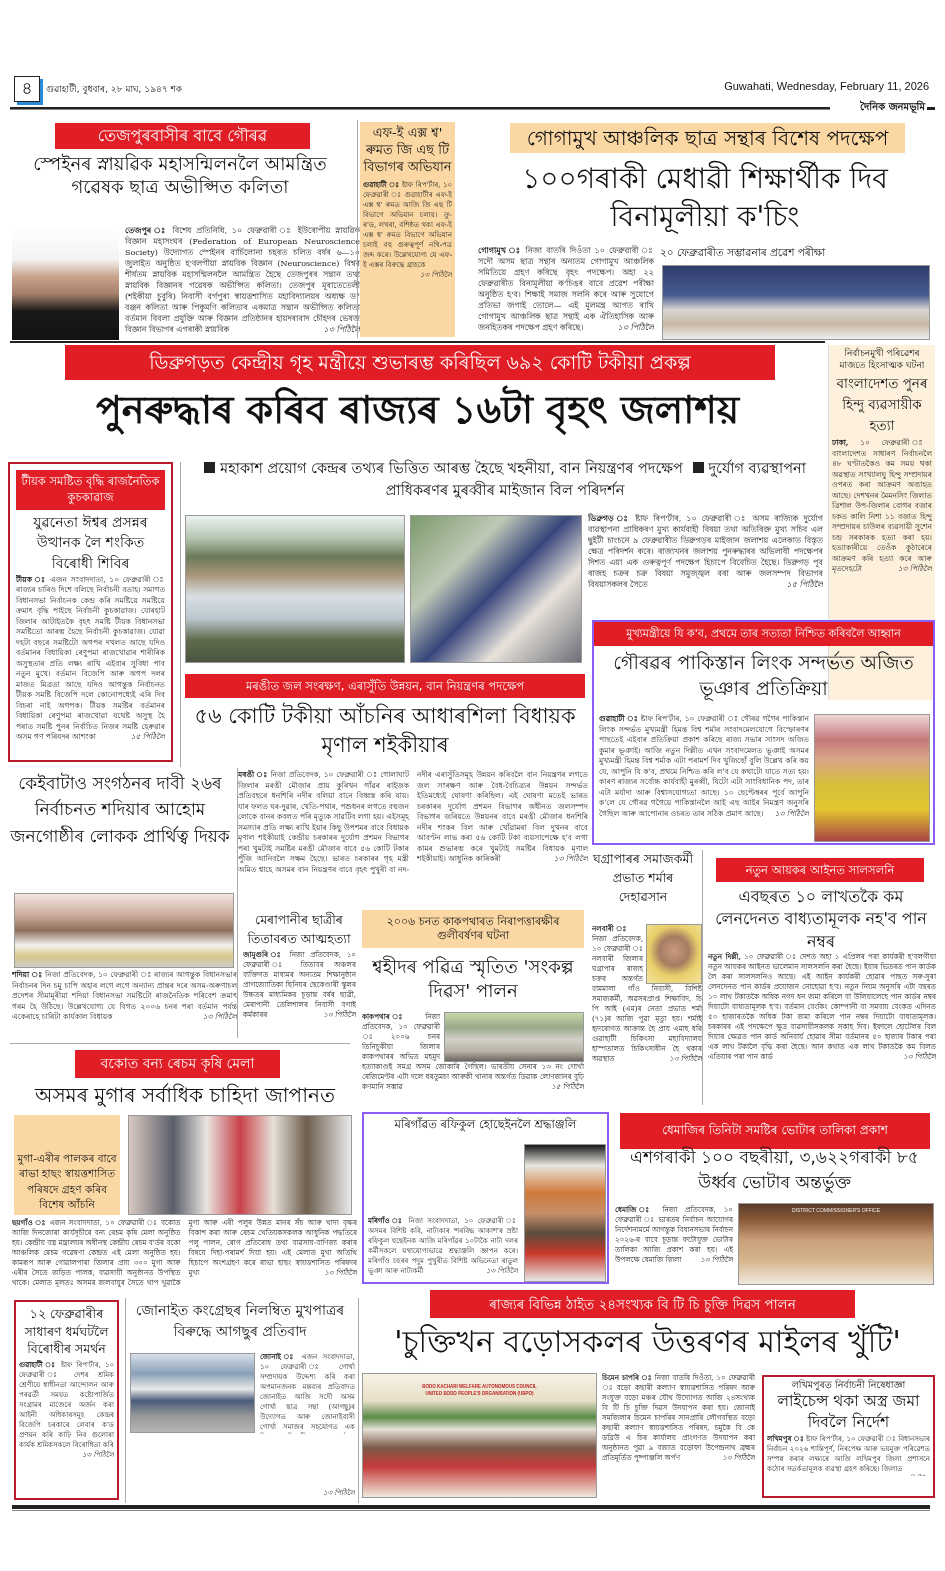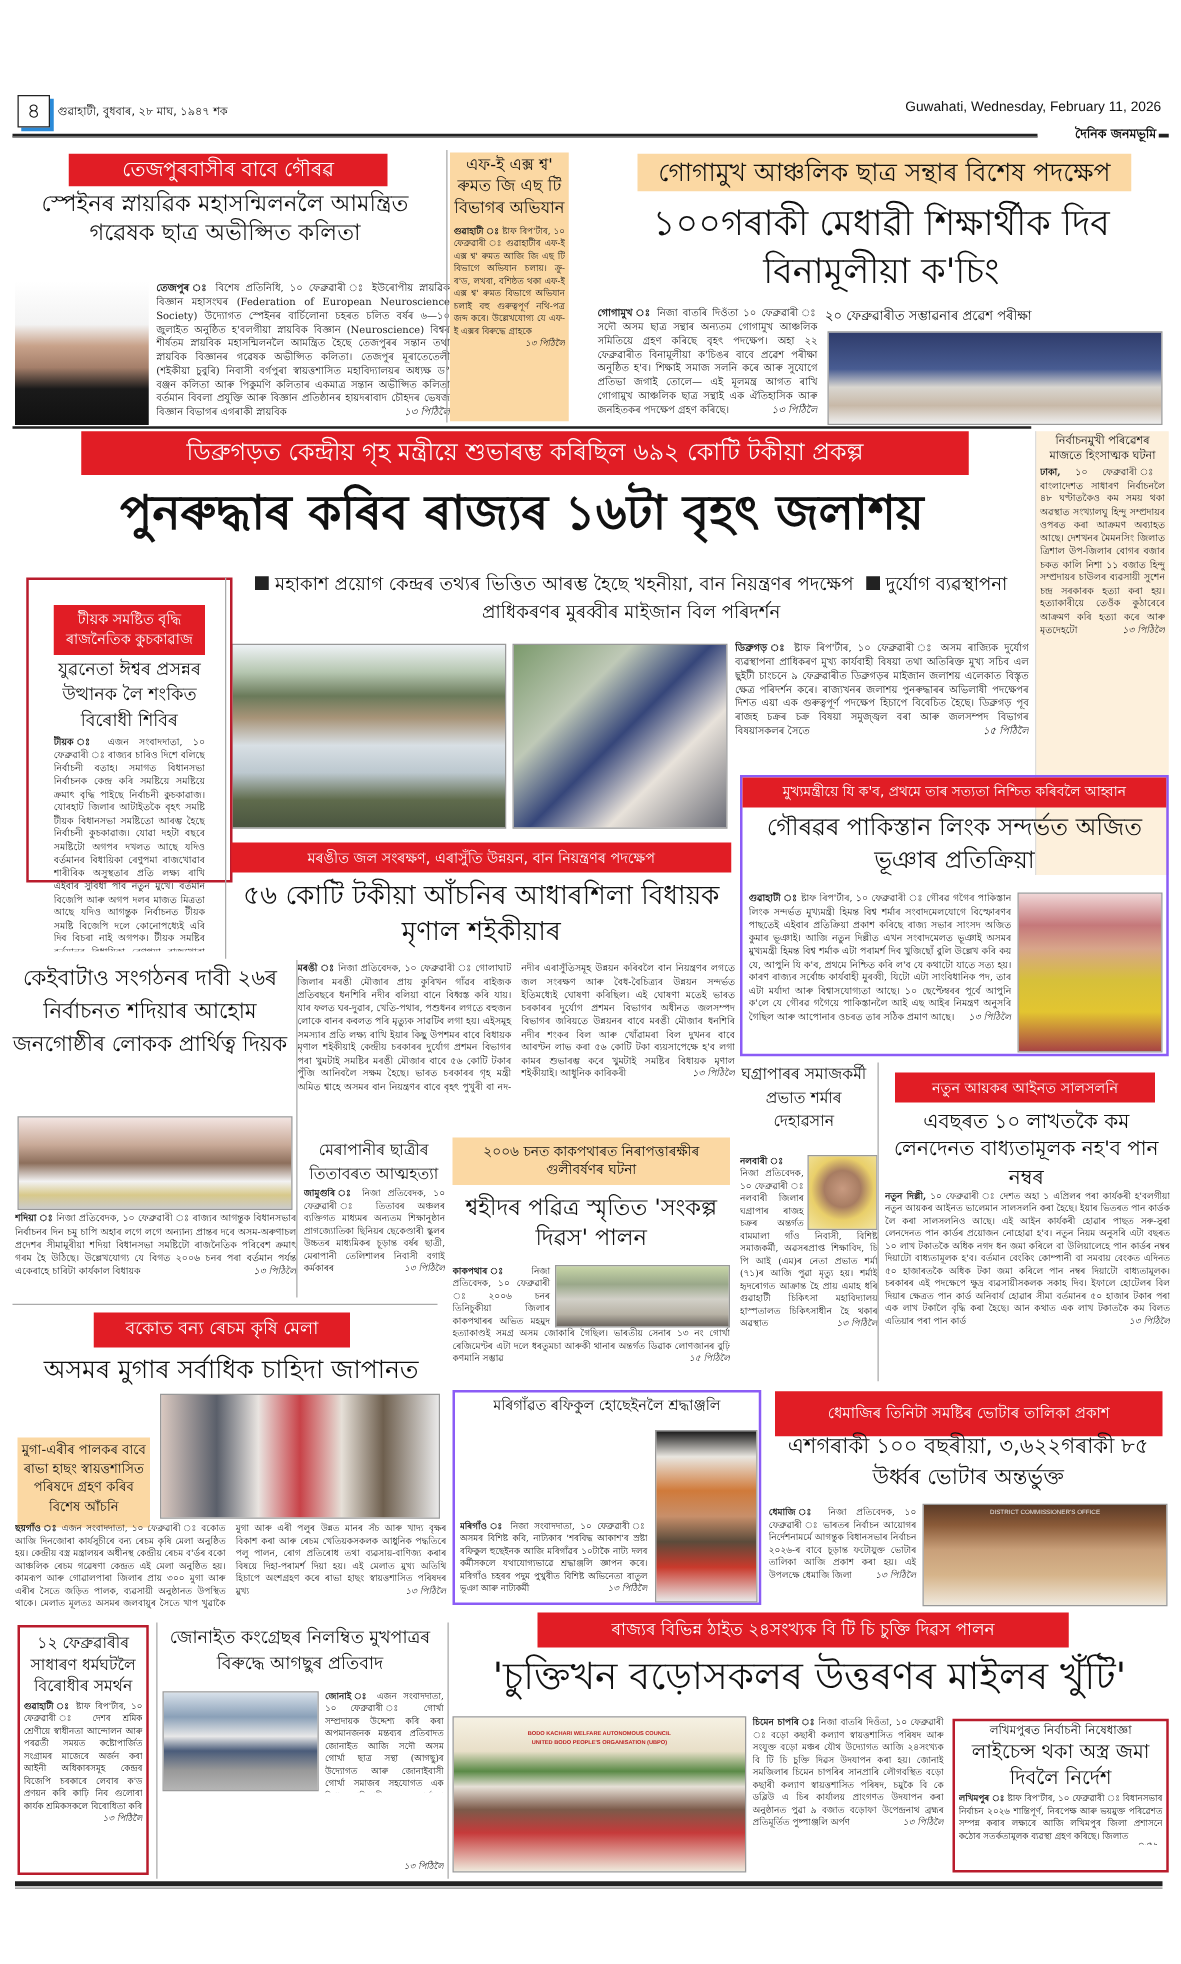--- a/index.html
+++ b/index.html
@@ -68,28 +68,29 @@
 <div class="abs photo" style="left:185px;top:515px;width:220px;height:148px;background:linear-gradient(180deg,#eef2f5 0%,#b5c6b0 15%,#6a7a5a 28%,#a89478 40%,#d8dfe4 55%,#bcc8cf 70%,#5f6b4c 85%,#4a5540 100%)"></div>
 <div class="abs photo" style="left:410px;top:515px;width:172px;height:148px;background:linear-gradient(135deg,#7b9a6c 0%,#bfc9b7 30%,#36467a 50%,#e8e2da 70%,#6c6e78 100%)"></div>
 <div class="abs body" style="left:588px;top:513px;width:235px;height:150px">
   <b>ডিব্ৰুগড় ঃ</b>
   <span>ষ্টাফ ৰিপ'ৰ্টাৰ, ১০ ফেব্ৰুৱাৰী ঃ অসম ৰাজ্যিক দুৰ্যোগ ব্যৱস্থাপনা প্ৰাধিকৰণ মুখ্য কাৰ্যবাহী বিষয়া তথা অতিৰিক্ত মুখ্য সচিব এল ছুইটী চাংচনে ৯ ফেব্ৰুৱাৰীত ডিব্ৰুগড়ৰ মাইজান জলাশয় এলেকাত বিস্তৃত ক্ষেত্ৰ পৰিদৰ্শন কৰে। ৰাজ্যখনৰ জলাশয় পুনৰুদ্ধাৰৰ অভিলাষী পদক্ষেপৰ দিশত এয়া এক গুৰুত্বপূৰ্ণ পদক্ষেপ হিচাপে বিবেচিত হৈছে। ডিব্ৰুগড় পূব ৰাজহ চক্ৰৰ চক্ৰ বিষয়া সমুজ্জ্বল বৰা আৰু জলসম্পদ বিভাগৰ বিষয়াসকলৰ সৈতে</span>
   <span class="cont">১৫ পিঠিলৈ</span>
 </div>
 
 <div class="abs pale" style="left:828px;top:345px;width:107px;height:355px;padding:3px;border-left:1px solid #ddd">
   <div class="hd" style="font-size:9px;font-weight:normal;line-height:1.3">নিৰ্বাচনমুখী পৰিৱেশৰ মাজতে হিংসাত্মক ঘটনা</div>
+  <div class="hd" style="font-size:13.5px;font-weight:normal;line-height:1.55;margin-top:2px">বাংলাদেশত পুনৰ হিন্দু ব্যৱসায়ীক হত্যা</div>
   <div class="body" style="font-size:7.5px;line-height:10.5px;margin-top:2px;height:200px">
     <b>ঢাকা,</b>
     <span>১০ ফেব্ৰুৱাৰী ঃ বাংলাদেশত সাধাৰণ নিৰ্বাচনলৈ ৪৮ ঘণ্টাতকৈও কম সময় থকা অৱস্থাত সংখ্যালঘু হিন্দু সম্প্ৰদায়ৰ ওপৰত কৰা আক্ৰমণ অব্যাহত আছে। দেশখনৰ মৈমনসিং জিলাত ত্ৰিশাল উপ-জিলাৰ বোগৰ বজাৰ চকত কালি নিশা ১১ বজাত হিন্দু সম্প্ৰদায়ৰ চাউলৰ ব্যৱসায়ী সুশেন চন্দ্ৰ সৰকাৰক হত্যা কৰা হয়। হত্যাকাৰীয়ে তেওঁক কুঠাৰেৰে আক্ৰমণ কৰি হত্যা কৰে আৰু মৃতদেহটো</span>
     <span class="cont">১৩ পিঠিলৈ</span>
   </div>
 </div>
 
-<div class="abs box-red" style="left:21px;top:462px;width:165px;height:244px;padding:20px">
+<div class="abs box-red" style="left:8px;top:462px;width:165px;height:300px;padding:6px">
   <div class="red kicker" style="height:40px;font-size:11.5px;line-height:1.35">টীয়ক সমষ্টিত বৃদ্ধি ৰাজনৈতিক কুচকাৱাজ</div>
   <div class="hd" style="font-size:14px;font-weight:normal;line-height:1.45;margin-top:2px">যুৱনেতা ঈশ্বৰ প্ৰসন্নৰ উত্থানক লৈ শংকিত বিৰোধী শিবিৰ</div>
   <div class="body" style="font-size:7.5px;line-height:10.5px;margin-top:2px;height:172px">
     <b>টীয়ক ঃ</b>
     <span>এজন সংবাদদাতা, ১০ ফেব্ৰুৱাৰী ঃ ৰাজ্যৰ চাৰিও দিশে বলিছে নিৰ্বাচনী বতাহ। সমাগত বিধানসভা নিৰ্বাচনক কেন্দ্ৰ কৰি সমষ্টিয়ে সমষ্টিয়ে ক্ৰমাৎ বৃদ্ধি পাইছে নিৰ্বাচনী কুচকাৱাজ। যোৰহাট জিলাৰ আটাইতকৈ বৃহৎ সমষ্টি টীয়ক বিধানসভা সমষ্টিতো আৰম্ভ হৈছে নিৰ্বাচনী কুচকাৱাজ। যোৱা দহটা বছৰে সমষ্টিটো অগপৰ দখলত আছে যদিও বৰ্তমানৰ বিধায়িকা ৰেণুপমা ৰাজখোৱাৰ শাৰীৰিক অসুস্থতাৰ প্ৰতি লক্ষ্য ৰাখি এইবাৰ সুবিধা পাব নতুন মুখে। বৰ্তমান বিজেপি আৰু অগপ দলৰ মাজত মিত্ৰতা আছে যদিও আগন্তুক নিৰ্বাচনত টীয়ক সমষ্টি বিজেপি দলে কোনোপধ্যেই এৰি দিব বিচৰা নাই অগপক। টীয়ক সমষ্টিৰ বৰ্তমানৰ বিধায়িকা ৰেণুপমা ৰাজখোৱা যথেষ্ট অসুস্থ হৈ পৰাত সমষ্টি পুনৰ নিৰ্বাচিত নিজৰ সমষ্টি হেৰুৱাৰ অসম গণ পৰিষদৰ আশংকা</span>
     <span class="cont">১৫ পিঠিলৈ</span>
   </div>
 </div>
 
 <div class="abs box-orange" style="left:592px;top:620px;width:343px;height:225px">
@@ -146,21 +147,21 @@
 <div class="abs red kicker" style="left:716px;top:858px;width:208px;height:24px;font-size:11.5px">নতুন আয়কৰ আইনত সালসলনি</div>
 <div class="abs hd" style="left:706px;top:886px;width:230px;font-size:16px;font-weight:normal;line-height:1.4">এবছৰত ১০ লাখতকৈ কম লেনদেনত বাধ্যতামূলক নহ'ব পান নম্বৰ</div>
 <div class="abs body" style="left:708px;top:952px;width:228px;height:152px;font-size:7.2px;line-height:10px">
   <b>নতুন দিল্লী,</b>
   <span>১০ ফেব্ৰুৱাৰী ঃ দেশত অহা ১ এপ্ৰিলৰ পৰা কাৰ্যকৰী হ'বলগীয়া নতুন আয়কৰ আইনত ভালেমান সালসলনি কৰা হৈছে। ইয়াৰ ভিতৰত পান কাৰ্ডক লৈ কৰা সালসলনিও আছে। এই আইন কাৰ্যকৰী হোৱাৰ পাছত সৰু-সুৰা লেনদেনত পান কাৰ্ডৰ প্ৰয়োজন নোহোৱা হ'ব। নতুন নিয়ম অনুসৰি এটা বছৰত ১০ লাখ টকাতকৈ অধিক নগদ ধন জমা কৰিলে বা উলিয়ালেহে পান কাৰ্ডৰ নম্বৰ দিয়াটো বাধ্যতামূলক হ'ব। বৰ্তমান বেংকিং কোম্পানী বা সমবায় বেংকত এদিনত ৫০ হাজাৰতকৈ অধিক টকা জমা কৰিলে পান নম্বৰ দিয়াটো বাধ্যতামূলক। চৰকাৰৰ এই পদক্ষেপে ক্ষুদ্ৰ ব্যৱসায়ীসকলক সকাহ দিব। ইফালে হোটেলৰ বিল দিয়াৰ ক্ষেত্ৰত পান কাৰ্ড অনিবাৰ্য হোৱাৰ সীমা বৰ্তমানৰ ৫০ হাজাৰ টকাৰ পৰা এক লাখ টকালৈ বৃদ্ধি কৰা হৈছে। আন কথাত এক লাখ টকাতকৈ কম বিলত এতিয়াৰ পৰা পান কাৰ্ড</span>
   <span class="cont">১৩ পিঠিলৈ</span>
 </div>
 
 <div class="abs red kicker" style="left:75px;top:1050px;width:205px;height:28px;font-size:14px">বকোত বন্য ৰেচম কৃষি মেলা</div>
 <div class="abs hd" style="left:10px;top:1082px;width:350px;font-size:20px;font-weight:normal;line-height:1.3;white-space:nowrap">অসমৰ মুগাৰ সৰ্বাধিক চাহিদা জাপানত</div>
-<div class="abs tan" style="left:14px;top:1150px;width:106px;height:72px;padding:3px;display:flex;align-items:flex-start">
+<div class="abs tan" style="left:14px;top:1115px;width:106px;height:100px;padding:3px;display:flex;align-items:flex-end">
   <div class="hd" style="font-size:10.5px;font-weight:normal;line-height:1.45">মুগা-এৰীৰ পালকৰ বাবে ৰাভা হাছং স্বায়ত্তশাসিত পৰিষদে গ্ৰহণ কৰিব বিশেষ আঁচনি</div>
 </div>
 <div class="abs photo" style="left:128px;top:1115px;width:224px;height:100px;background:linear-gradient(90deg,#d9c8c0 0%,#5a5f6a 20%,#e9e4e0 35%,#c84248 50%,#e6e0d8 65%,#6e5f4e 80%,#e9e9e9 100%)"></div>
 <div class="abs body" style="left:12px;top:1218px;width:345px;height:80px;column-count:2;column-gap:8px;font-size:7.2px;line-height:10px">
   <b>ছয়গাঁও ঃ</b>
   <span>এজন সংবাদদাতা, ১০ ফেব্ৰুৱাৰী ঃ বকোত আজি দিনজোৰা কাৰ্যসূচীৰে বন্য ৰেচম কৃষি মেলা অনুষ্ঠিত হয়। কেন্দ্ৰীয় বস্ত্ৰ মন্ত্ৰালয়ৰ অধীনস্থ কেন্দ্ৰীয় ৰেচম ব'ৰ্ডৰ বকো আঞ্চলিক ৰেচম গৱেষণা কেন্দ্ৰত এই মেলা অনুষ্ঠিত হয়। কামৰূপ আৰু গোৱালপাৰা জিলাৰ প্ৰায় ৩০০ মুগা আৰু এৰীৰ সৈতে জড়িত পালক, ব্যৱসায়ী অনুষ্ঠানত উপস্থিত থাকে। মেলাত মূলতঃ অসমৰ জলবায়ুৰ সৈতে খাপ খুৱাকৈ মুগা আৰু এৰী পলুৰ উন্নত মানৰ সঁচ আৰু খাদ্য বৃক্ষৰ বিকাশ কৰা আৰু ৰেচম খেতিয়কসকলক আধুনিক পদ্ধতিৰে পলু পালন, ৰোগ প্ৰতিৰোধ তথা ব্যৱসায়-বাণিজ্য কৰাৰ বিষয়ে দিহা-পৰামৰ্শ দিয়া হয়। এই মেলাত মুখ্য অতিথি হিচাপে অংশগ্ৰহণ কৰে ৰাভা হাছং স্বায়ত্তশাসিত পৰিষদৰ মুখ্য</span>
   <span class="cont">১৩ পিঠিলৈ</span>
 </div>
 
 <div class="abs box-orange" style="left:362px;top:1112px;width:247px;height:172px">

